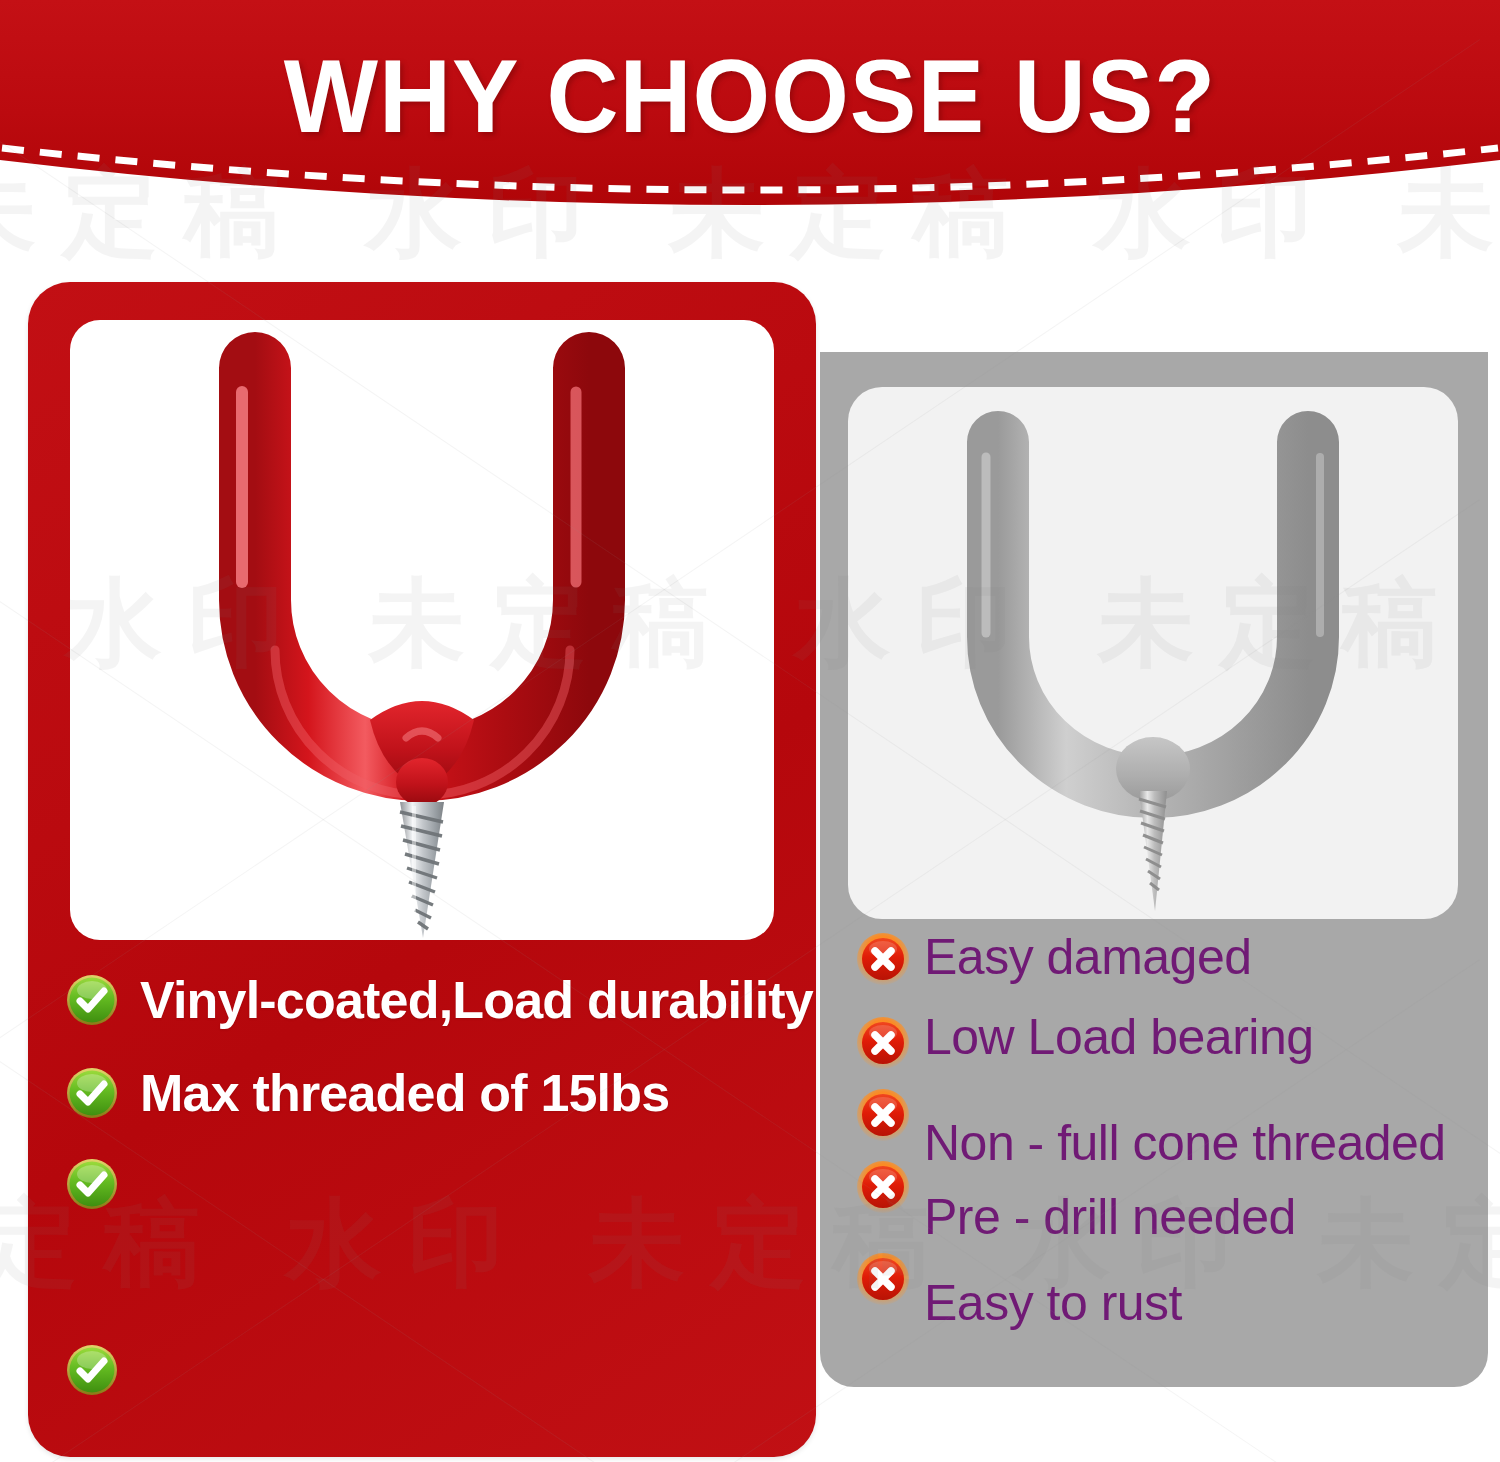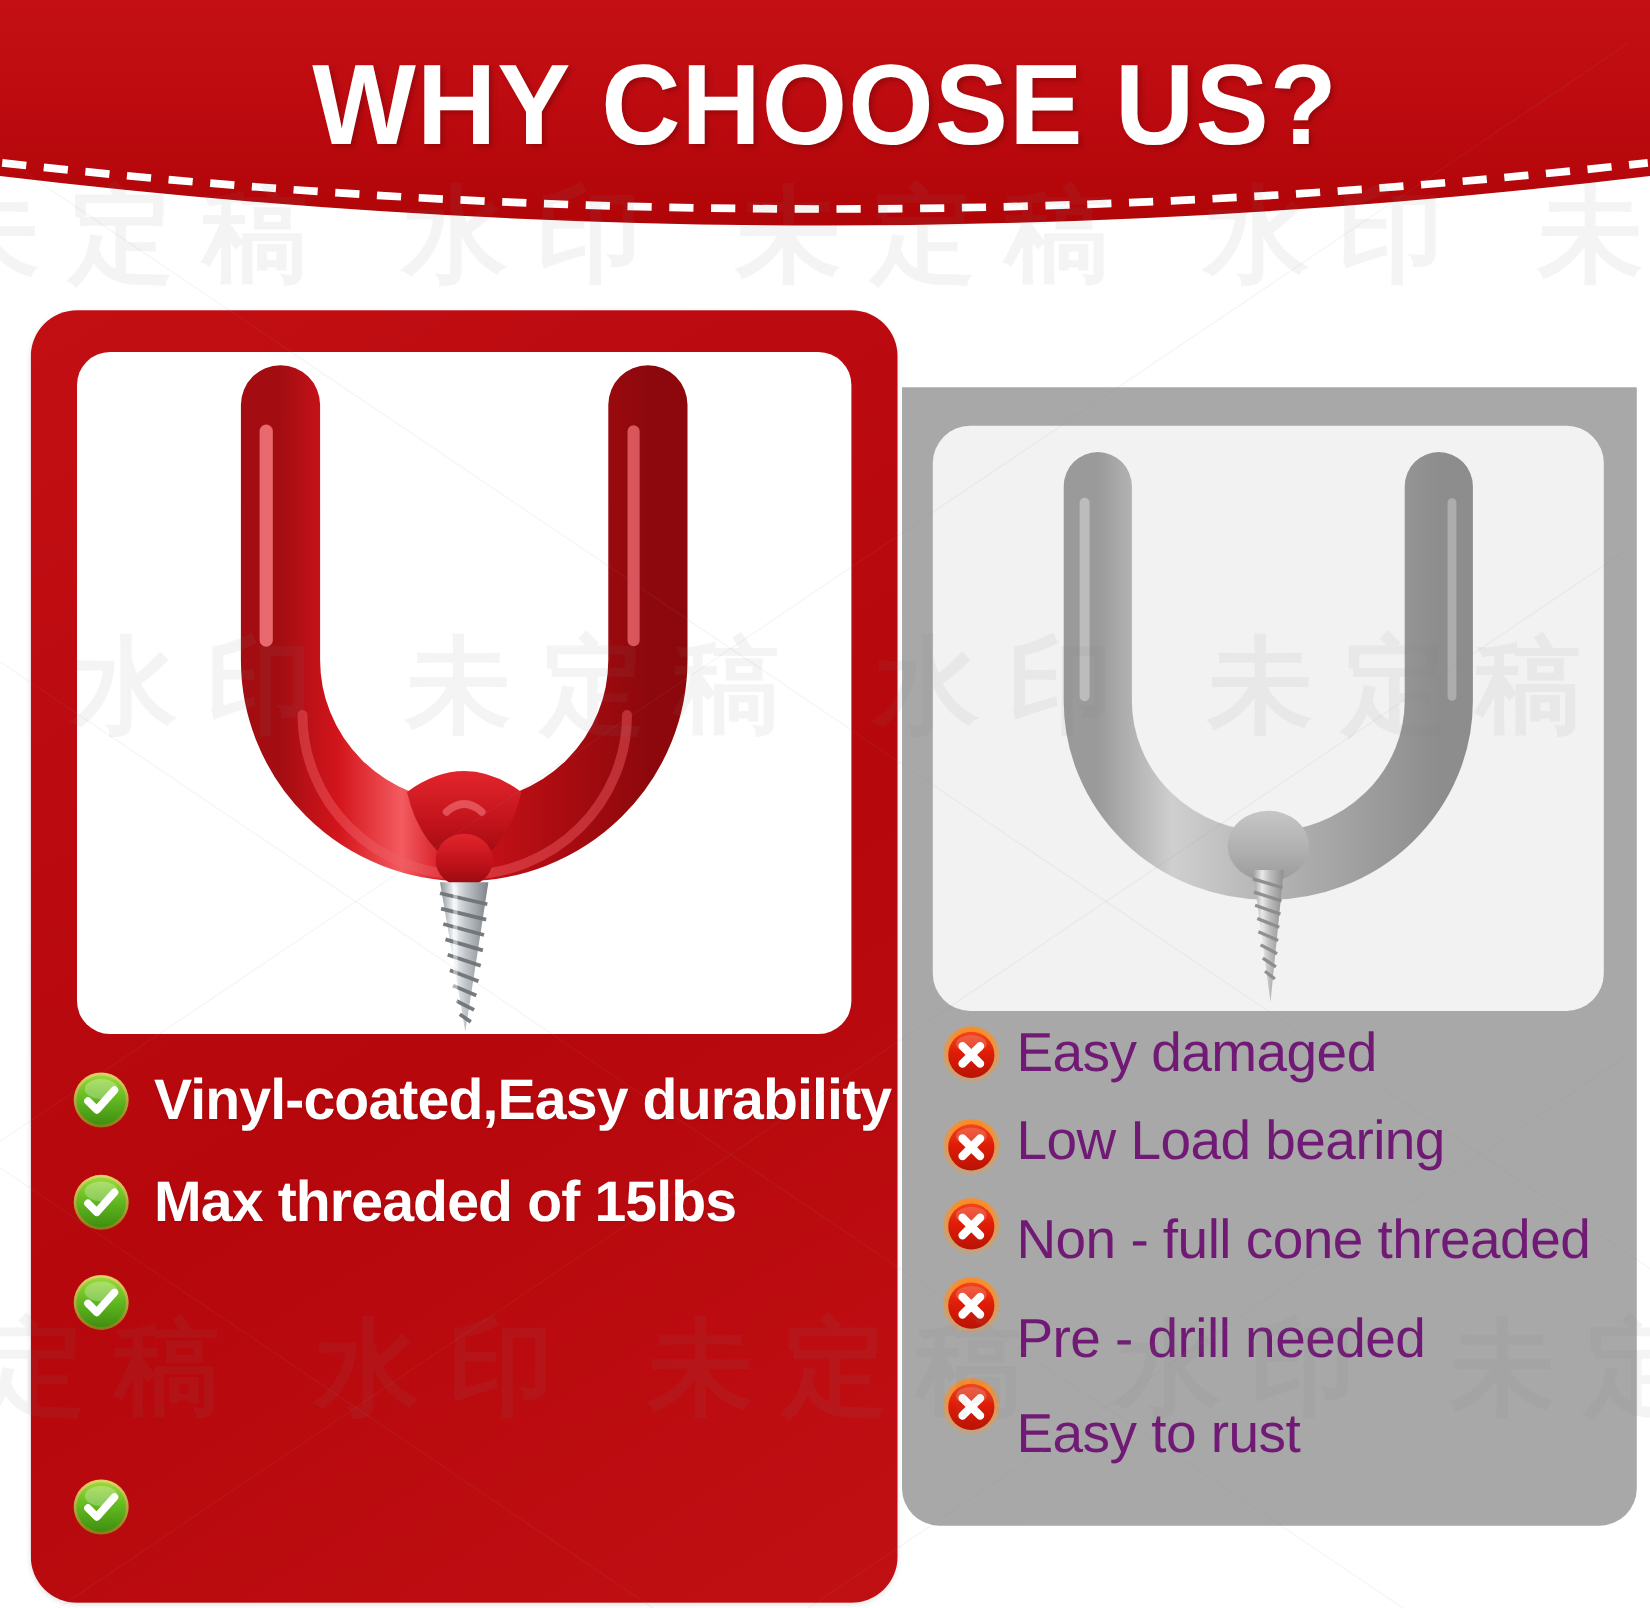--- a/index.html
+++ b/index.html
@@ -304,21 +304,21 @@
             <circle cx="27" cy="27" r="21" fill="url(#xBody)"></circle>
             <ellipse cx="27" cy="17" rx="14" ry="8" fill="#ffffff" opacity="0.17"></ellipse>
             <path d="M19,19 L35,35 M35,19 L19,35" stroke="#ffffff" stroke-width="7.5" stroke-linecap="round"></path>
           </svg>
         </span>
       </div>
 
       <div class="con-text-col">
         <div class="con-text" style="top:-2px">Easy damaged</div>
         <div class="con-text" style="top:78px">Low Load bearing</div>
-        <div class="con-text" style="top:168px">Non - full cone threaded</div>
+        <div class="con-text" style="top:184px">Non - full cone threaded</div>
         <div class="con-text" style="top:344px">Easy to rust</div>
         <div class="con-text" style="top:258px">Pre - drill needed</div>
       </div>
 
     </div>
   </div>
 
   <div class="panel-pro">
 
     <div class="panel-pro-card">
@@ -387,21 +387,21 @@
                 <stop offset="0%" stop-color="#e2d46a"></stop>
                 <stop offset="100%" stop-color="#8a7a16"></stop>
               </linearGradient>
             </defs>
             <circle cx="26" cy="26" r="25" fill="url(#chkRim)"></circle>
             <circle cx="26" cy="26" r="22.5" fill="url(#chkBody)"></circle>
             <ellipse cx="26" cy="16" rx="15" ry="9" fill="#ffffff" opacity="0.26"></ellipse>
             <path d="M14,27 L22,35 L38,17" fill="none" stroke="#ffffff" stroke-width="7" stroke-linecap="round" stroke-linejoin="round"></path>
           </svg>
         </span>
-        <span class="pro-text">Vinyl-coated,Easy durability</span>
+        <span class="pro-text">Vinyl-coated,Load durability</span>
       </div>
 
       <div class="pro-row" style="top:93px">
         <span class="pro-icon">
           <svg width="52" height="52" viewBox="0 0 52 52">
             <circle cx="26" cy="26" r="25" fill="url(#chkRim)"></circle>
             <circle cx="26" cy="26" r="22.5" fill="url(#chkBody)"></circle>
             <ellipse cx="26" cy="16" rx="15" ry="9" fill="#ffffff" opacity="0.26"></ellipse>
             <path d="M14,27 L22,35 L38,17" fill="none" stroke="#ffffff" stroke-width="7" stroke-linecap="round" stroke-linejoin="round"></path>
           </svg>

